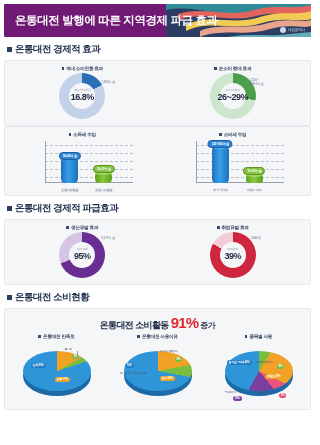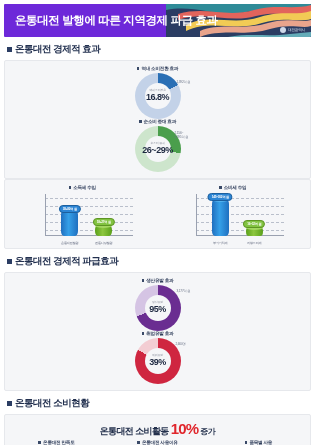--- a/index.html
+++ b/index.html
@@ -5,39 +5,39 @@
   html,body{margin:0;padding:0;}
   body{
     width:315px;height:445px;overflow:hidden;
     background:#ffffff;
     font-family:"Liberation Sans","DejaVu Sans",sans-serif;
     color:#1b2a4a;
   }
   .page{position:relative;width:315px;height:445px;background:#fff;}
 
   
-  .header{position:relative;height:33px;margin:4px 4px 0 4px;background:#6d28d9;overflow:hidden;border-radius:1px;}
+  .header{position:relative;height:33px;margin:4px 4px 0 4px;background:#701a75;overflow:hidden;border-radius:1px;}
   .hdr-title{
     position:absolute;left:11px;top:9px;z-index:5;
     font-size:11.5px;font-weight:bold;color:#ffffff;letter-spacing:-.4px;white-space:nowrap;
   }
   .ribbons{position:absolute;right:0;top:0;width:145px;height:33px;}
   .logo{position:absolute;right:6px;bottom:4px;z-index:6;display:flex;align-items:center;gap:2px;}
   .logo-mark{width:6px;height:6px;border-radius:50%;background:#cfd8e8;}
   .logo-text{font-size:3.6px;color:#dbe3f0;letter-spacing:-.2px;white-space:nowrap;}
 
   
   .section{margin:0 4px;}
   .sec-head{display:flex;align-items:center;gap:3px;padding:6px 3px 4px 3px;}
   .sec-bullet{width:5px;height:5px;background:#2b3d63;flex:0 0 auto;}
   .sec-title{font-size:9.5px;font-weight:bold;color:#22304f;letter-spacing:-.5px;white-space:nowrap;}
   .panel{background:#f5f6f8;border:1px solid #e6e8ec;border-radius:2px;}
 
   
-  .donut-row{display:flex;justify-content:space-around;align-items:center;padding:5px 2px 6px 2px;flex-direction:column;}
+  .donut-row{display:flex;justify-content:space-around;align-items:center;padding:5px 2px 6px 2px;}
   .donut-cell{flex:1;display:flex;flex-direction:column;align-items:center;position:relative;}
   .cell-title{display:flex;align-items:center;gap:2px;margin-bottom:2px;}
   .cell-bullet{width:2.6px;height:2.6px;background:#3a4a68;flex:0 0 auto;}
   .cell-title-text{font-size:4.6px;font-weight:bold;color:#2f3d5a;letter-spacing:-.25px;white-space:nowrap;}
   .donut-wrap{position:relative;width:46px;height:46px;}
   .donut{width:46px;height:46px;border-radius:50%;}
   .donut-hole{
     position:absolute;left:50%;top:50%;transform:translate(-50%,-50%);
     width:26px;height:26px;border-radius:50%;background:#f5f6f8;
     display:flex;flex-direction:column;align-items:center;justify-content:center;
@@ -268,21 +268,21 @@
     </div>
   </div>
 
   <div class="section">
     <div class="sec-head">
       <span class="sec-bullet"></span>
       <span class="sec-title">온통대전 소비현황</span>
     </div>
     <div class="panel">
       <div class="pie-headline">
-        <span class="ph-a">온통대전 소비활동</span><span class="ph-b">10%</span><span class="ph-c">증가</span>
+        <span class="ph-a">온통대전 소비활동</span><span class="ph-b">91%</span><span class="ph-c">증가</span>
       </div>
       <div class="pie-row">
 
         <div class="pie-cell">
           <div class="cell-title">
             <span class="cell-bullet"></span>
             <span class="cell-title-text">온통대전 만족도</span>
           </div>
           <div class="pie-wrap">
             <div class="pie-3d">

